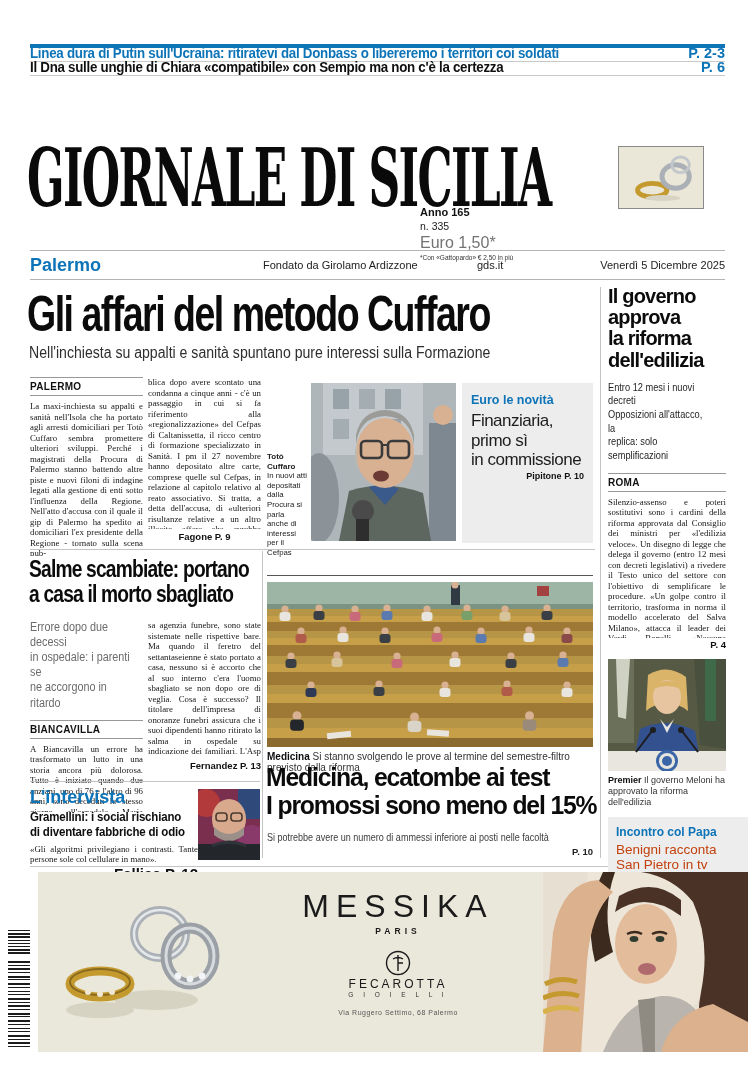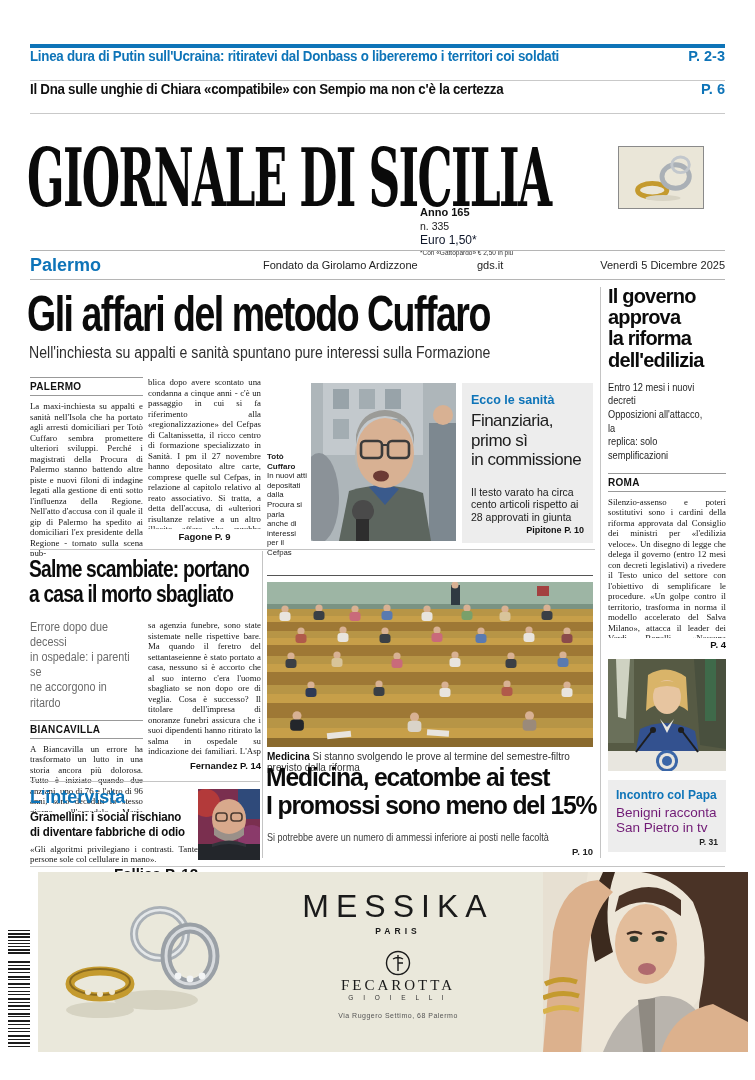--- a/index.html
+++ b/index.html
@@ -2,37 +2,37 @@
 <html><head>
 <meta charset="utf-8">
 <style>
   * { margin:0; padding:0; box-sizing:border-box; }
   html,body { background:#fff; }
   .page { position:relative; width:755px; height:1080px; background:#fff; overflow:hidden;
           font-family:"Liberation Sans", sans-serif; color:#111; }
 
   
   .topstrip { position:absolute; left:30px; top:44px; width:695px; border-top:4px solid #0e74b8; }
-  .toprow { display:flex; justify-content:space-between; align-items:flex-start; height:33px;
+  .toprow { display:flex; justify-content:space-between; align-items:flex-end; height:14px;
             border-bottom:1px solid #c9c9c9; }
   .toprow .t { font-weight:bold; font-size:14.5px; letter-spacing:-0.3px; white-space:nowrap;
                transform:scaleX(0.92); transform-origin:left center; }
   .toprow .pg { font-weight:bold; font-size:14.5px; color:#0e74b8; white-space:nowrap; }
   .t-blue { color:#0e74b8; } .t-black { color:#101010; } .t-gray { color:#8f8f8f; }
 
   
   .masthead-title { position:absolute; left:27px; top:138px; font-family:"DejaVu Serif", serif;
                     font-weight:900; font-size:80px; letter-spacing:-3px; line-height:1;
                     transform:scaleX(0.55); transform-origin:left top; white-space:nowrap; color:#0a0a0a; }
   .mast-thumb { position:absolute; left:618px; top:146px; width:86px; height:63px;
                 border:1px solid #8a8a8a; background:#eae6d8; }
   .edition { position:absolute; left:420px; top:206px; width:180px; text-align:left; line-height:1.25; }
   .edition .anno { font-weight:bold; font-size:11px; }
   .edition .num  { font-size:10.5px; color:#222; }
-  .edition .euro { font-size:12px; color:#0f172a; }
+  .edition .euro { font-size:16px; color:#737373; }
   .edition .note { font-size:6.5px; color:#333; margin-top:1px; }
 
   
   .datebar { position:absolute; left:30px; top:250px; width:695px; height:30px;
              border-top:1px solid #b5b5b5; border-bottom:1px solid #b5b5b5; }
   .datebar .city { position:absolute; left:0; top:4px; font-size:18px; font-weight:bold; color:#0e74b8; }
   .datebar .founded { position:absolute; left:233px; top:8px; font-size:11px; color:#222; }
   .datebar .site { position:absolute; left:447px; top:8px; font-size:11px; color:#222; }
   .datebar .date { position:absolute; right:0; top:8px; font-size:11px; color:#222; }
 
@@ -122,35 +122,35 @@
   .rail-headline { font-size:20px; font-weight:800; line-height:1.06; letter-spacing:-0.8px;
                    white-space:pre-line; color:#0b0b0b; }
   .rail-deck { margin-top:10px; font-size:10.5px; line-height:1.3; color:#1e1e1e;
                white-space:pre-line; transform:scaleX(0.88); transform-origin:left top; }
   .rail .dateline { margin-top:10px; }
   .rail .serif-body { margin-top:5px; height:141px; }
   .rail-page { text-align:right; font-size:9.5px; font-weight:bold; margin-top:1px; }
   .rail-photo { margin-top:9px; width:118px; height:112px; }
   .rail-caption { margin-top:4px; font-size:9px; line-height:11px; color:#333; }
   .rail-caption b { color:#0d0d0d; }
-  .papa-box { margin-top:9px; width:118px; height:72px; background:#ededed; padding:8px 8px 5px 8px;
+  .papa-box { margin-top:9px; width:140px; height:72px; background:#ededed; padding:8px 8px 5px 8px;
               display:flex; flex-direction:column; }
   .papa-box .kicker { font-size:12px; }
-  .papa-box .papa-title { font-size:13.5px; line-height:1.15; color:#701a75; margin-top:3px;
+  .papa-box .papa-title { font-size:13.5px; line-height:1.15; color:#c2410c; margin-top:3px;
                           white-space:pre-line; }
   .papa-box .papa-page { text-align:right; font-size:8.5px; font-weight:bold; color:#222; margin-top:auto; }
 
   
   .ad { position:absolute; left:38px; top:872px; width:710px; height:180px; background:#eae8db; }
   .ad-rings { position:absolute; left:0; top:0; width:215px; height:180px; }
   .ad-center { position:absolute; left:215px; top:16px; width:290px; text-align:center; color:#1a1a1a; }
   .ad-brand { font-size:32px; letter-spacing:7px; font-weight:400; }
   .ad-brand-city { font-size:8.5px; letter-spacing:4px; margin-top:1px; font-weight:bold; }
   .ad-mono { margin:14px auto 0 auto; width:26px; height:26px; }
-  .ad-store { font-size:15px; letter-spacing:3px; margin-top:1px; font-weight:500;font-family:Liberation Serif, serif; }
+  .ad-store { font-size:12px; letter-spacing:3px; margin-top:1px; font-weight:500; }
   .ad-store-sub { font-size:6.5px; letter-spacing:4px; color:#333; }
   .ad-addr { font-size:7px; color:#555; margin-top:11px; letter-spacing:0.5px; }
   .ad-model { position:absolute; right:0; top:0; width:205px; height:180px; }
 
   
   .barcode { position:absolute; left:8px; top:930px; width:22px; }
   .bc1 { width:22px; height:26px;
          background:repeating-linear-gradient(180deg,#1c1c1c 0 1.4px,#fff 1.4px 3.2px); }
   .bc2 { margin-top:5px; width:22px; height:86px;
          background:repeating-linear-gradient(180deg,#1c1c1c 0 1.8px,#fff 1.8px 3.6px,#1c1c1c 3.6px 4.6px,#fff 4.6px 7.4px); }
@@ -237,27 +237,24 @@
       <rect x="50" y="58" width="21" height="17" rx="4" fill="none" stroke="#3a3a3a" stroke-width="2.6"></rect>
       <rect x="77" y="58" width="21" height="17" rx="4" fill="none" stroke="#3a3a3a" stroke-width="2.6"></rect>
       <line x1="71" y1="62" x2="77" y2="62" stroke="#3a3a3a" stroke-width="2"></line>
       <ellipse cx="70" cy="93" rx="8" ry="5.5" fill="#6b3a34"></ellipse>
       <circle cx="52" cy="128" r="11" fill="#4a4a4a"></circle>
       <rect x="45" y="136" width="13" height="22" fill="#2e2e2e"></rect>
     </svg>
   </div>
 
   <div class="fin-box">
-    <div class="kicker">Ecco le sanità</div>
+    <div class="kicker">Euro le novità</div>
     <div class="fin-title">Finanziaria,
 primo sì
 in commissione</div>
-    <div class="fin-text">Il testo varato ha circa
-cento articoli rispetto ai
-28 approvati in giunta</div>
     <div class="byline">
       <span>Pipitone</span>
       <span class="bp">P. 10</span>
     </div>
   </div>
 
   <div class="vrule1"></div>
   <div class="vrule2"></div>
   <div class="hr-lead"></div>
 
@@ -267,21 +264,21 @@
     <div class="salme-deck">Errore dopo due decessi
 in ospedale: i parenti se
 ne accorgono in ritardo</div>
     <div class="dateline">BIANCAVILLA</div>
     <div class="serif-body">A Biancavilla un errore ha trasformato un lutto in una storia ancora più dolorosa. Tutto è iniziato quando due anziani, uno di 76 e l'altro di 96 anni, sono deceduti lo stesso giorno all'ospedale Maria Santissima Addolorata. Le salme, affidate alla stes-</div>
   </div>
   <div class="salme-col2">
     <div class="serif-body">sa agenzia funebre, sono state sistemate nelle rispettive bare. Ma quando il feretro del settantaseienne è stato portato a casa, nessuno si è accorto che al suo interno c'era l'uomo sbagliato se non dopo ore di veglia. Cosa è successo? Il titolare dell'impresa di onoranze funebri assicura che i suoi dipendenti hanno ritirato la salma in ospedale su indicazione dei familiari. L'Asp di Catania spiega di non avere responsabilità.</div>
     <div class="byline">
       <span>Fernandez</span>
-      <span class="bp">P. 14</span>
+      <span class="bp">P. 13</span>
     </div>
   </div>
 
   <div class="hr-int"></div>
 
   <div class="interv">
     <div class="kicker">L'intervista</div>
     <div class="int-title">Gramellini: i social rischiano
 di diventare fabbriche di odio</div>
     <div class="int-quote">«Gli algoritmi privilegiano i contrasti. Tante persone sole col cellulare in mano».</div>
@@ -403,20 +400,23 @@
         <rect y="92" width="118" height="20" fill="#e8e6df"></rect>
         <circle cx="59" cy="102" r="11" fill="#3a66a8"></circle>
         <circle cx="59" cy="102" r="8" fill="#e8e6df"></circle>
         <circle cx="59" cy="102" r="5" fill="#3a66a8"></circle>
         <line x1="28" y1="93" x2="44" y2="72" stroke="#1e1e1e" stroke-width="2"></line>
         <circle cx="45" cy="71" r="3" fill="#1e1e1e"></circle>
         <line x1="90" y1="93" x2="74" y2="72" stroke="#1e1e1e" stroke-width="2"></line>
         <circle cx="73" cy="71" r="3" fill="#1e1e1e"></circle>
       </svg>
     </div>
+    <div class="rail-caption">
+      <b>Premier</b><span> Il governo Meloni ha approvato la riforma dell'edilizia</span>
+    </div>
     <div class="papa-box">
       <div class="kicker">Incontro col Papa</div>
       <div class="papa-title">Benigni racconta
 San Pietro in tv</div>
       <div class="papa-page">P. 31</div>
     </div>
   </div>
 
   <div class="ad">
     <div class="ad-rings">

